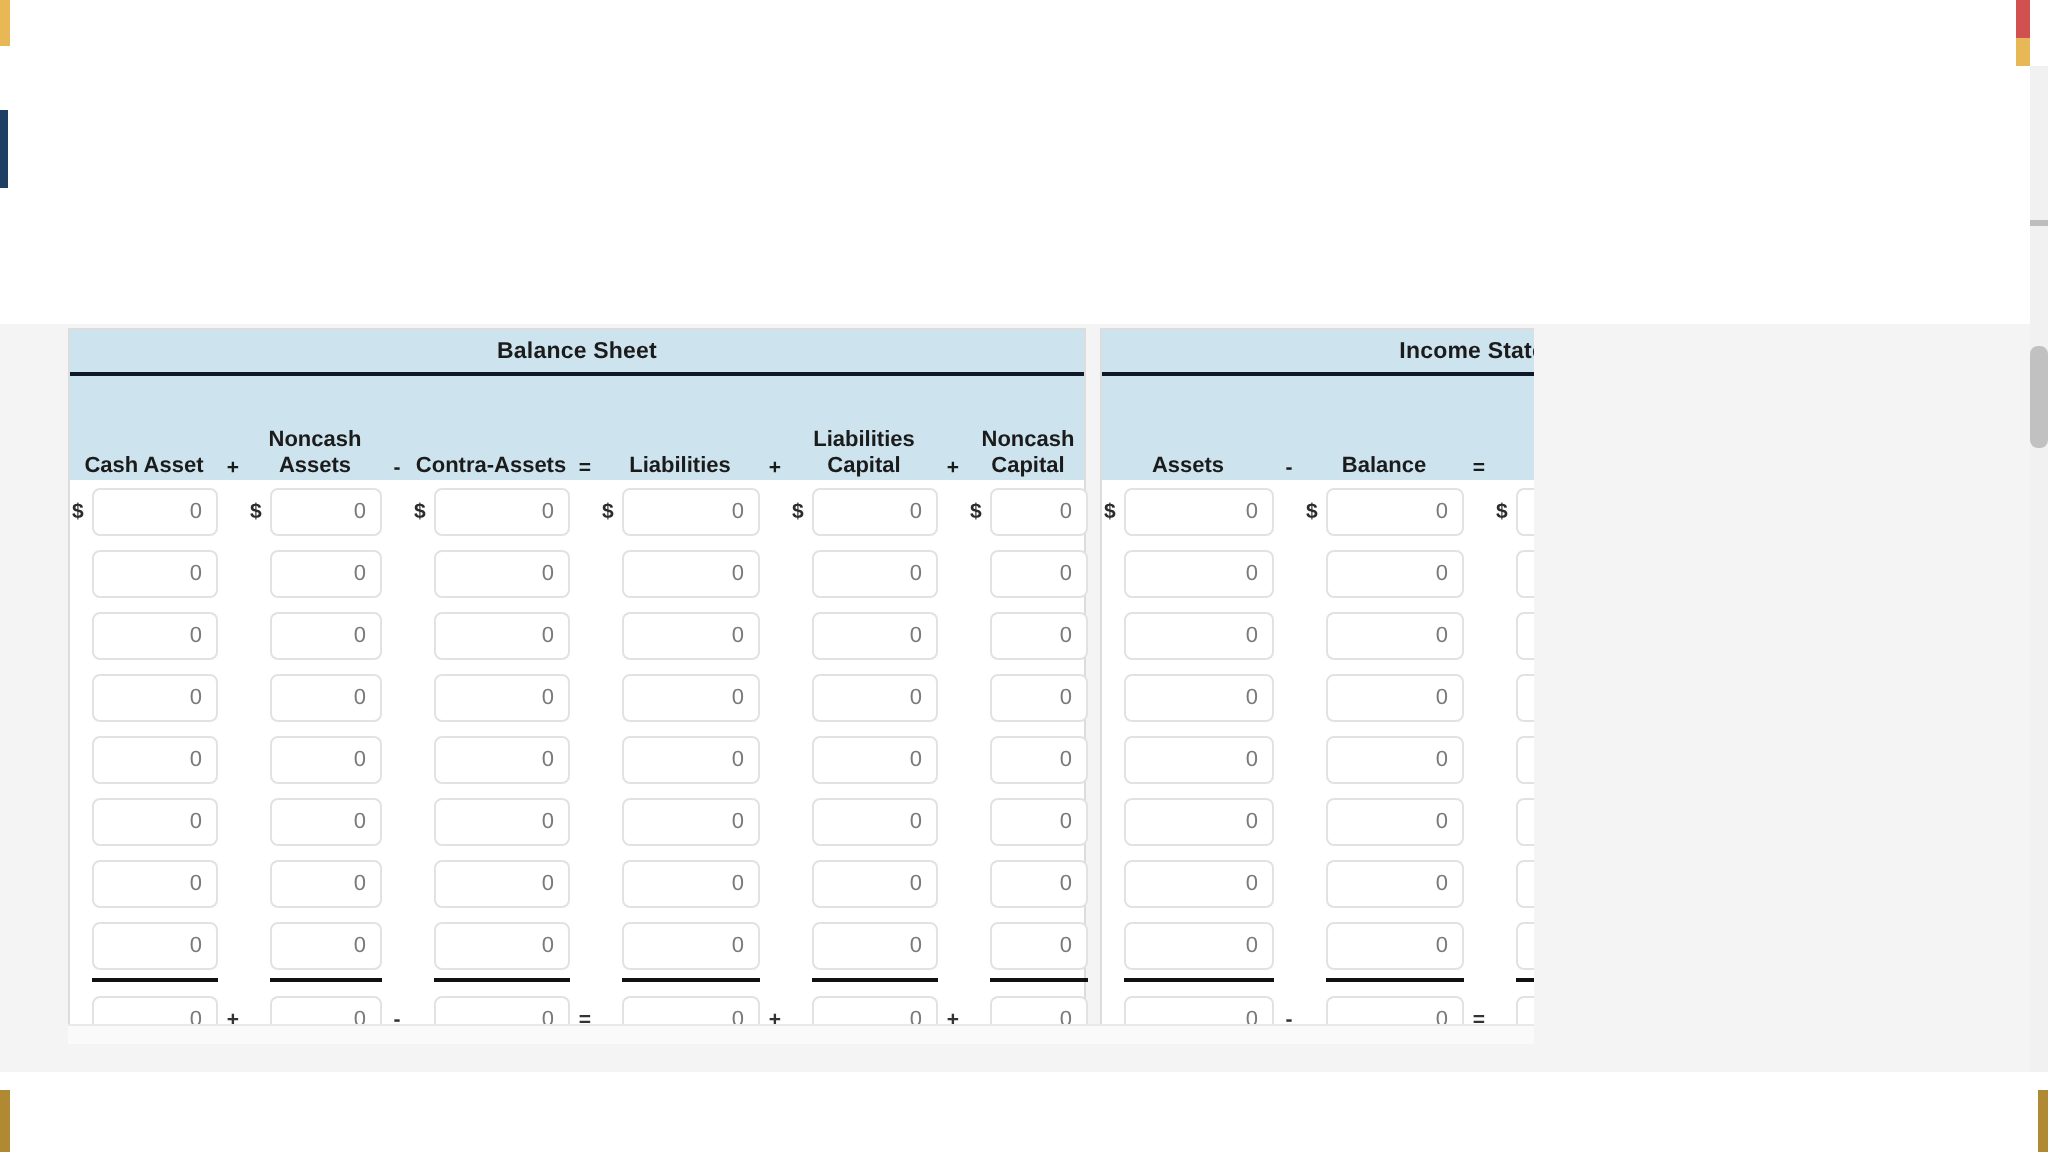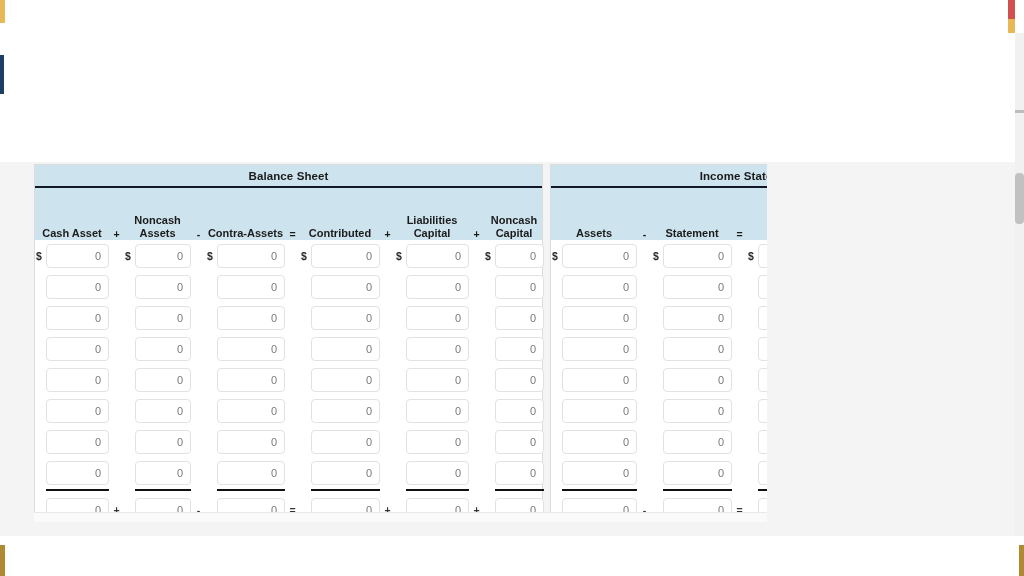--- a/index.html
+++ b/index.html
@@ -203,21 +203,21 @@
       <div class="statement-panel" id="balance-sheet-panel">
         <div class="panel-title-band">Balance Sheet</div>
 
         <div class="col-head-band">
           <div class="col-head" style="width:74px">Cash Asset</div>
           <div class="op-head" style="width:15px">+</div>
           <div class="col-head" style="width:67px">Noncash Assets</div>
           <div class="op-head" style="width:15px">-</div>
           <div class="col-head" style="width:79px">Contra-Assets</div>
           <div class="op-head" style="width:15px">=</div>
-          <div class="col-head" style="width:80px">Contributed</div>
+          <div class="col-head" style="width:80px">Liabilities</div>
           <div class="op-head" style="width:15px">+</div>
           <div class="col-head" style="width:74px">Liabilities Capital</div>
           <div class="op-head" style="width:15px">+</div>
           <div class="col-head" style="width:60px">Noncash Capital</div>
         </div>
 
         <div class="rows-area" id="bs-rows">
             <div class="data-row">
               <div class="cell" style="width: 74px;">
                 <span class="dollar">$</span>
@@ -512,21 +512,21 @@
             </div>
           </div>
       </div>
 
       <div class="statement-panel" id="income-statement-panel">
         <div class="panel-title-band">Income Statement</div>
 
         <div class="col-head-band">
           <div class="col-head" style="width:86px">Assets</div>
           <div class="op-head" style="width:15px">-</div>
-          <div class="col-head" style="width:80px">Statement</div>
+          <div class="col-head" style="width:80px">Balance</div>
           <div class="op-head" style="width:15px">=</div>
           <div class="col-head" style="width:90px">Net Inc</div>
         </div>
 
         <div class="rows-area" id="is-rows">
             <div class="data-row">
               <div class="cell" style="width: 86px;">
                 <span class="dollar">$</span>
                 <div class="input-wrap"><input class="amount-input" type="text" value="0" style=""></div>
               </div>

